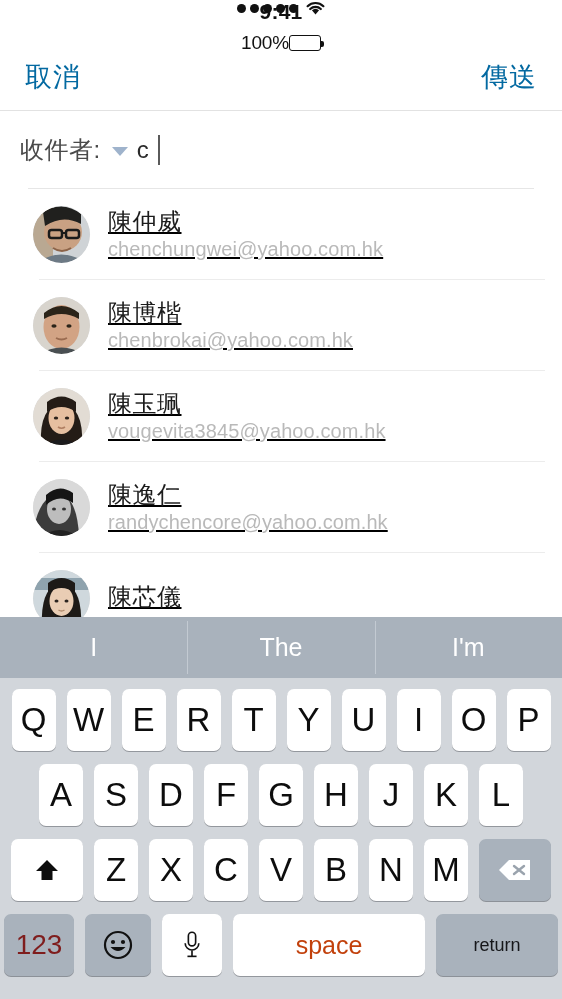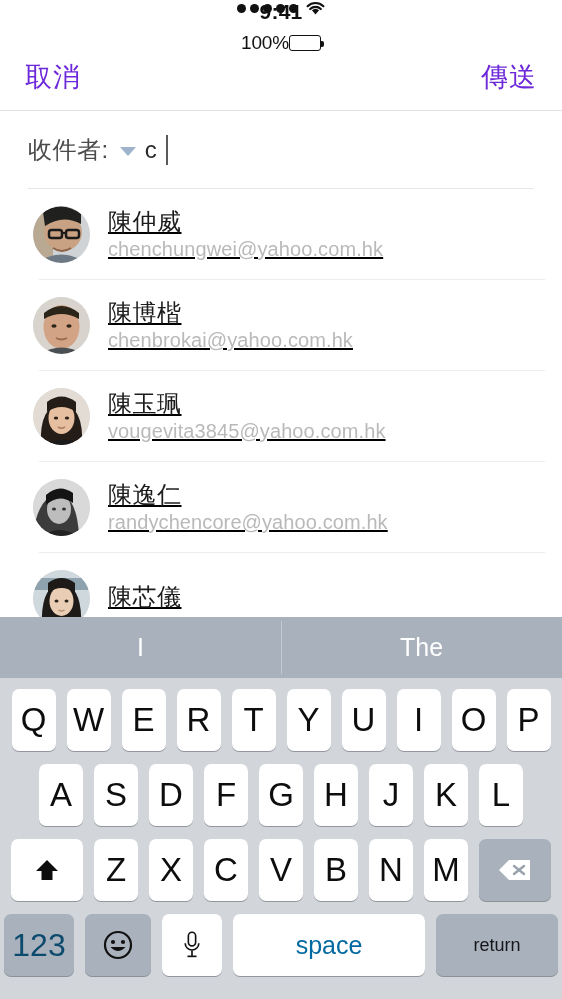--- a/index.html
+++ b/index.html
@@ -105,42 +105,42 @@
     height: 66px;
     display: flex;
     align-items: center;
     justify-content: space-between;
     padding: 0 25px;
     box-sizing: border-box;
     background: #fff;
   }
   .nav-btn {
     font-size: 27px;
-    color: #6d28d9;
+    color: #0369a1;
     letter-spacing: 1px;
     cursor: pointer;
     user-select: none;
   }
   .nav-sep {
     position: absolute;
     top: 110px; left: 0;
     width: 562px;
     height: 1px;
     background: #e2e2e2;
   }
 
   
   .to-field {
     position: absolute;
     top: 111px; left: 0;
     width: 489px;
     height: 77px;
     display: flex;
     align-items: center;
-    padding-left: 28px;
+    padding-left: 20px;
     box-sizing: border-box;
     background: #fff;
   }
   .to-label {
     font-size: 24px;
     color: #4a4a4a;
     letter-spacing: 0.5px;
   }
   .to-caret {
     width: 0; height: 0;
@@ -291,29 +291,29 @@
   .key.wide-back {
     width: 72px;
   }
   .row-4 {
     gap: 11px;
     margin-bottom: 0;
     padding: 0 4px;
   }
   .key.k123 {
     width: 70px;
-    font-size: 32px;
-    color: #0c4a6e;
+    font-size: 28px;
+    color: #7f1d1d;
   }
   .key.kemoji { width: 66px; }
   .key.kmic   { width: 60px; }
   .key.kspace {
     flex: 1 1 auto;
     font-size: 25px;
-    color: #0369a1;
+    color: #c2410c;
   }
   .key.kreturn {
     width: 122px;
     font-size: 18px;
     color: #16171a;
   }
   .shift-arrow svg, .back-icon svg, .emoji-icon svg, .mic-icon svg { display:block; }
 </style>
 </head>
 <body>
@@ -496,20 +496,21 @@
       </span>
     </div>
 
   </div>
 
   <div class="keyboard">
 
     <div class="predict-bar">
       <span class="predict-item">I</span>
       <span class="predict-item">The</span>
+      <span class="predict-item">I'm</span>
     </div>
 
     <div class="key-rows">
 
       <div class="key-row row-1">
         <span class="key">Q</span>
         <span class="key">W</span>
         <span class="key">E</span>
         <span class="key">R</span>
         <span class="key">T</span>

